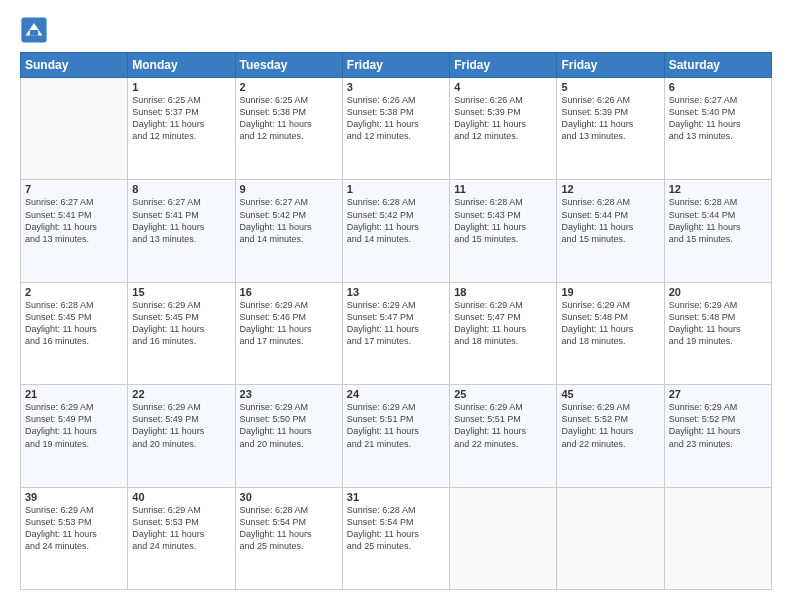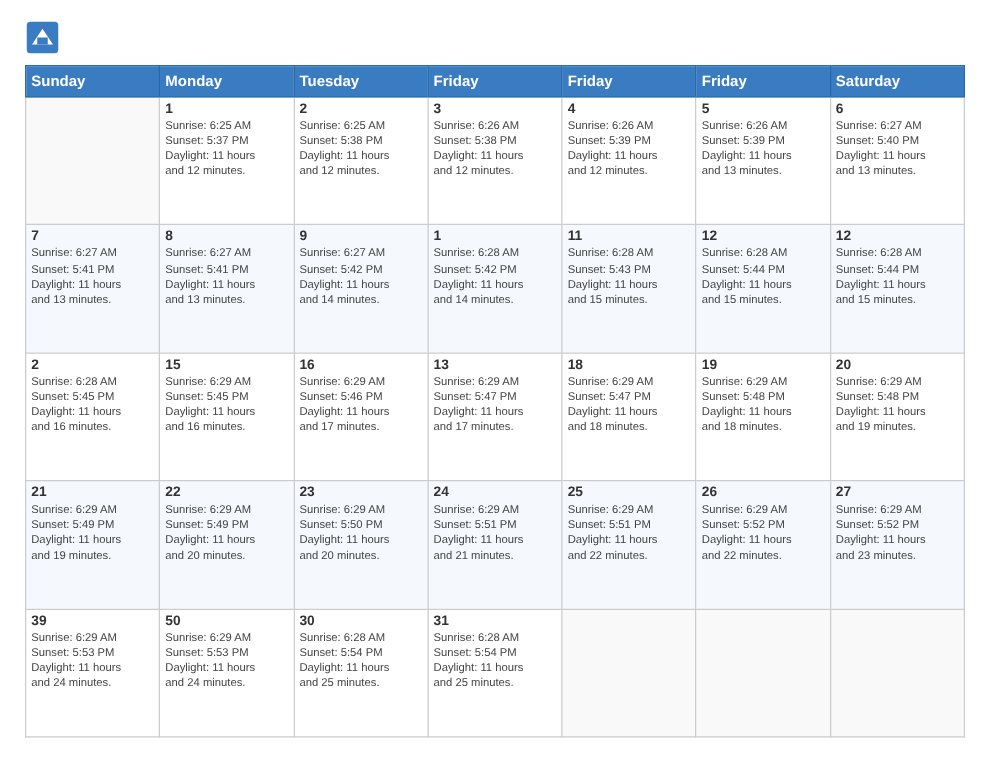--- a/index.html
+++ b/index.html
@@ -311,21 +311,21 @@
 and 21 minutes.</div>
           </td>
           <td>
             <span class="day-num">25</span>
             <div class="day-info" style="white-space: pre-line;">Sunrise: 6:29 AM
 Sunset: 5:51 PM
 Daylight: 11 hours
 and 22 minutes.</div>
           </td>
           <td>
-            <span class="day-num">26</span>
+            <span class="day-num">45</span>
             <div class="day-info" style="white-space: pre-line;">Sunrise: 6:29 AM
 Sunset: 5:52 PM
 Daylight: 11 hours
 and 22 minutes.</div>
           </td>
           <td>
             <span class="day-num">27</span>
             <div class="day-info" style="white-space: pre-line;">Sunrise: 6:29 AM
 Sunset: 5:52 PM
 Daylight: 11 hours
@@ -334,21 +334,21 @@
         </tr>
         <tr>
           <td>
             <span class="day-num">39</span>
             <div class="day-info" style="white-space: pre-line;">Sunrise: 6:29 AM
 Sunset: 5:53 PM
 Daylight: 11 hours
 and 24 minutes.</div>
           </td>
           <td>
-            <span class="day-num">50</span>
+            <span class="day-num">40</span>
             <div class="day-info" style="white-space: pre-line;">Sunrise: 6:29 AM
 Sunset: 5:53 PM
 Daylight: 11 hours
 and 24 minutes.</div>
           </td>
           <td>
             <span class="day-num">30</span>
             <div class="day-info" style="white-space: pre-line;">Sunrise: 6:28 AM
 Sunset: 5:54 PM
 Daylight: 11 hours

